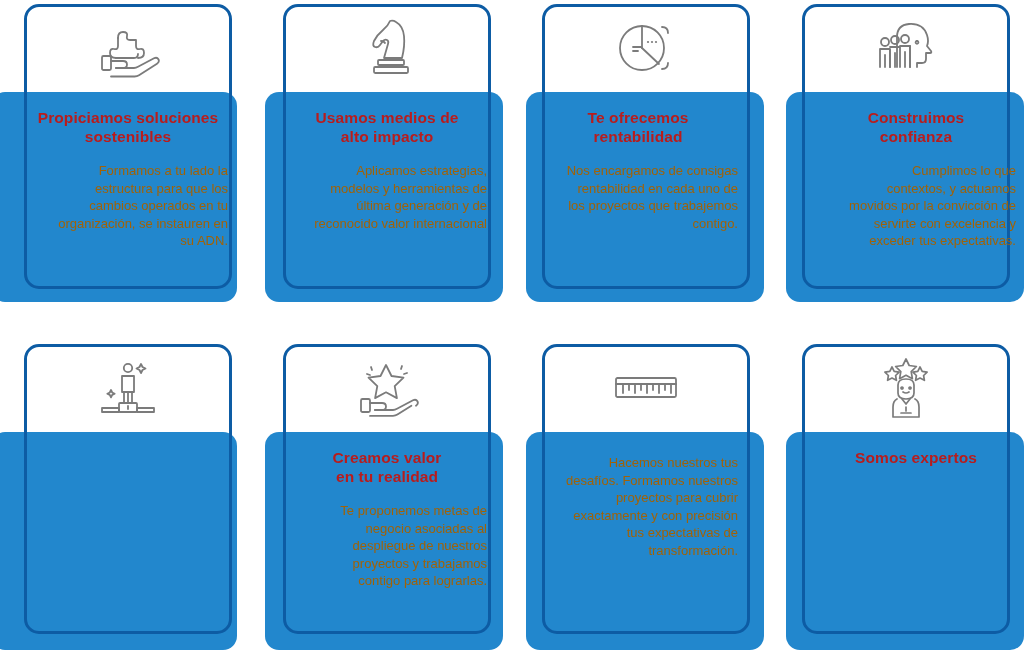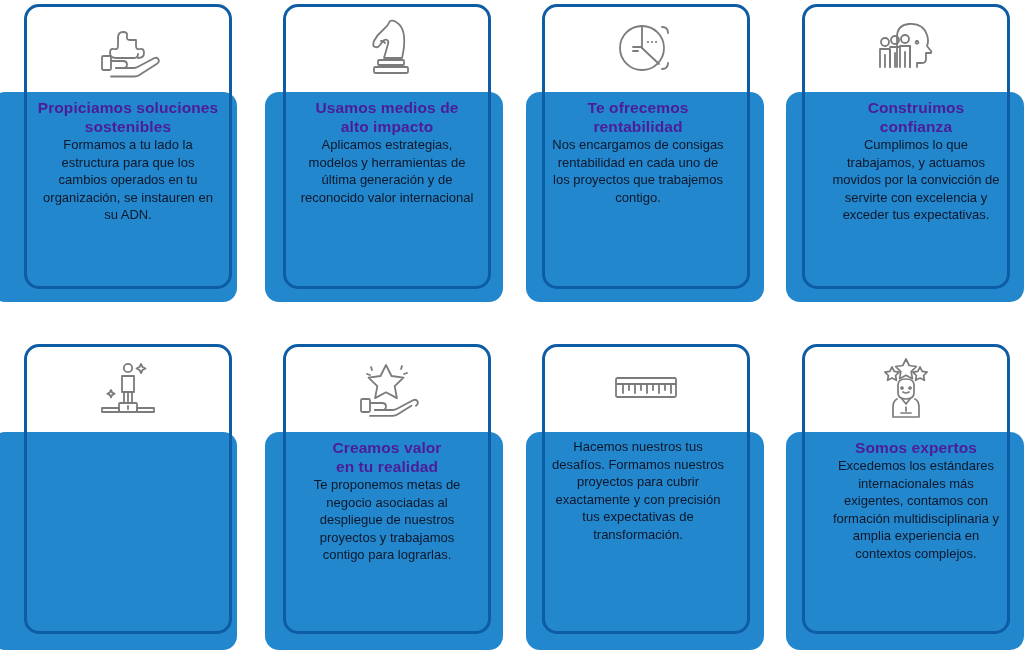--- a/index.html
+++ b/index.html
@@ -77,33 +77,36 @@
     position: absolute;
     left: 24px;
     width: 208px;
     top: 98px;
     z-index: 3;
     text-align: center;
     padding: 0 4px;
   }
 
   .card-title {
-    color: #4c1d95;
+    color: #b91c1c;
     font-size: 15.5px;
     font-weight: bold;
     line-height: 19px;
     letter-spacing: 0.1px;
     white-space: pre-line;
+    margin-top: 10px;
   }
 
   .card-desc {
-    color: #0f172a;
+    color: #a16207;
     font-size: 13px;
     line-height: 17.5px;
+    margin-top: 16px;
     white-space: pre-line;
+    text-align: right;
   }
 
   
   .col1 { left: 0px; }
   .col2 { left: 256px; }
   .col3 { left: 512px; }
   .col4 { left: 768px; }
 
   .rowA { top: 0px; }
   .rowB { top: 340px; }
@@ -233,21 +236,21 @@
         <circle cx="32" cy="20" r="4"></circle>
         <path d="M27 27 h10 v21"></path>
         <path d="M32 33 v15"></path>
         <path d="M37 27 v21"></path>
       </svg>
     </div>
     <div class="textblock">
       <div class="card-title">Construimos
 confianza</div>
       <div class="card-desc">Cumplimos lo que
-trabajamos, y actuamos
+contextos, y actuamos
 movidos por la convicción de
 servirte con excelencia y
 exceder tus expectativas.</div>
     </div>
   </div>
 
   <div class="card col1 rowB row2">
     <div class="backdrop"></div>
     <div class="outline-top-fill"></div>
     <div class="outline"></div>
@@ -339,22 +342,16 @@
         <path d="M33 30 a1 1 0 1 0 0.01 0"></path>
         <path d="M26 35 q3 2 6 0"></path>
         <path d="M20 42 q-4 2-4 8 v10 h26 V50 q0-6-4-8"></path>
         <path d="M25 42 l4 5 4-5"></path>
         <path d="M29 50 v4"></path>
         <path d="M24 56 h10"></path>
       </svg>
     </div>
     <div class="textblock">
       <div class="card-title">Somos expertos</div>
-      <div class="card-desc">Excedemos los estándares
-internacionales más
-exigentes, contamos con
-formación multidisciplinaria y
-amplia experiencia en
-contextos complejos.</div>
     </div>
   </div>
 
 </div>
 
 </body></html>

